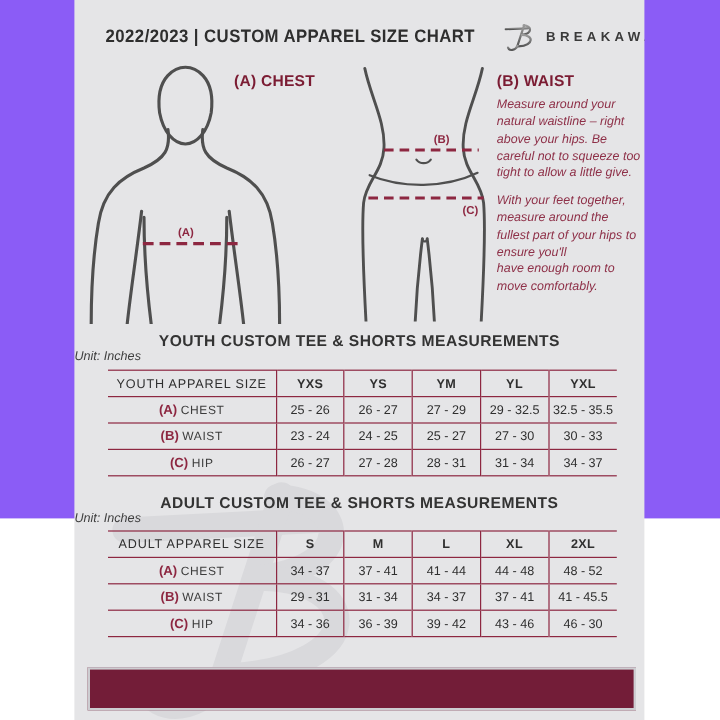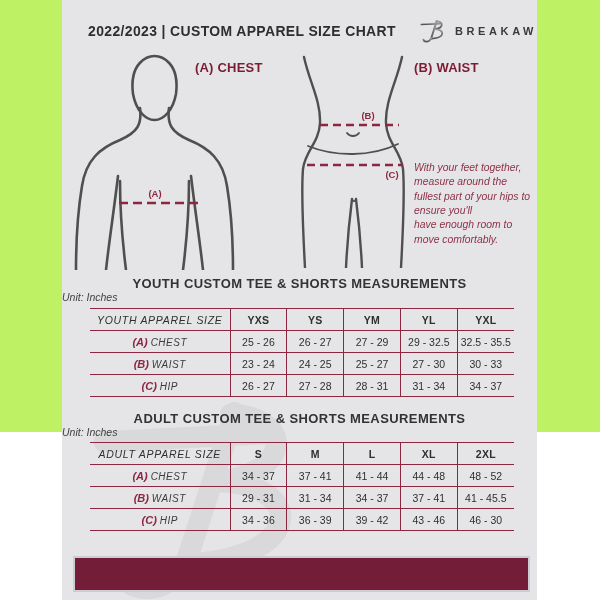--- a/index.html
+++ b/index.html
@@ -6,21 +6,21 @@
     --maroon:#8D2741;
     --maroon-dark:#7B1C33;
     --maroon-body:#8E3048;
     --bar:#731D38;
     --bg:#E5E5E7;
     --ink:#2E2E2E;
     --stroke:#4F4F4F;
   }
   *{margin:0;padding:0;box-sizing:border-box;}
   body{width:600px;height:600px;overflow:hidden;font-family:"Liberation Sans",sans-serif;}
-  .canvas{position:relative;width:600px;height:432px;background:#bef264;}
+  .canvas{position:relative;width:600px;height:432px;background:#8b5cf6;}
   .page{position:absolute;left:62px;top:0;width:475px;height:600px;background:var(--bg);overflow:hidden;}
 
   
   .header-row{position:absolute;left:26px;right:24px;top:18px;display:flex;justify-content:space-between;align-items:center;}
   .doc-title{font-size:15px;font-weight:700;color:var(--ink);letter-spacing:.4px;transform:scaleX(.93);transform-origin:left center;display:inline-block;white-space:nowrap;}
   .brand{display:flex;align-items:center;gap:9px;}
   .brand-logo{width:27px;height:25px;}
   .brand-name{font-size:11px;font-weight:700;color:#3A3A3A;letter-spacing:3.6px;white-space:nowrap;}
 
   
@@ -40,21 +40,21 @@
   .youth-head{top:276px;} .youth-unit{top:291px;}
   .adult-head{top:411px;} .adult-unit{top:426px;}
 
   
   table.size-table{position:absolute;left:28px;border-collapse:collapse;table-layout:fixed;width:424px;z-index:1;background:transparent;}
   .youth-table{top:308px;} .adult-table{top:442px;}
   table.size-table tr{border-top:1.6px solid var(--maroon);}
   table.size-table{border-bottom:1.6px solid var(--maroon);}
   table.size-table th,table.size-table td{height:22px;padding:0;font-size:10.5px;color:#2F2F2F;text-align:center;vertical-align:middle;}
   table.size-table th+th,table.size-table td+td{border-left:1.4px solid var(--maroon);}
-  th.label-col,td.label-col{width:140px;text-align:left;padding-left:14px;font-style:italic;}
+  th.label-col,td.label-col{width:140px;text-align:left;padding-left:14px;}
   th.label-col{font-weight:400;font-size:10.3px;letter-spacing:.7px;color:#3C3C3C;}
   th.size-col{font-weight:700;font-size:11px;color:#2B2B2B;letter-spacing:.3px;}
   td.label-col .key{color:var(--maroon);font-weight:700;font-size:11px;}
   td.label-col .lbl{color:#3C3C3C;font-size:10px;letter-spacing:.5px;}
 
   
   .watermark{position:absolute;left:12px;top:388px;width:248px;height:212px;z-index:0;}
   .footer-bar{position:absolute;left:11px;top:556px;width:457px;height:36px;background:var(--bar);border:2px solid #CDCDD1;z-index:2;}
 
   .fig-label{font-family:"Liberation Sans",sans-serif;font-size:9.5px;font-weight:700;fill:var(--maroon);}
@@ -115,20 +115,21 @@
       <path d="M 17 112 L 113 112" stroke="var(--maroon)" stroke-width="2.4" stroke-dasharray="8 5" fill="none"></path>
       <text class="fig-label" x="78" y="66" text-anchor="middle">(B)</text>
       <text class="fig-label" x="102" y="125" text-anchor="middle">(C)</text>
     </svg>
 
     <div class="instr instr-chest">
       <div class="instr-title">(A) CHEST</div>
     </div>
     <div class="instr instr-waist">
       <div class="instr-title">(B) WAIST</div>
+      <div class="instr-body">Measure around your natural waistline – right above your hips. Be careful not to squeeze too tight to allow a little give.</div>
     </div>
     <div class="instr instr-hips">
       <div class="instr-body">With your feet together, measure around the fullest part of your hips to ensure you'll
 have enough room to move comfortably.</div>
     </div>
 
     <svg class="watermark" viewBox="0 0 26 26">
       <g fill="none" stroke="#D9D9DC" stroke-width="2.6" stroke-linecap="round">
         <path d="M 1.5 6.6 L 21 5.6"></path>
         <path d="M 17.5 3 L 11.5 21.5"></path>

